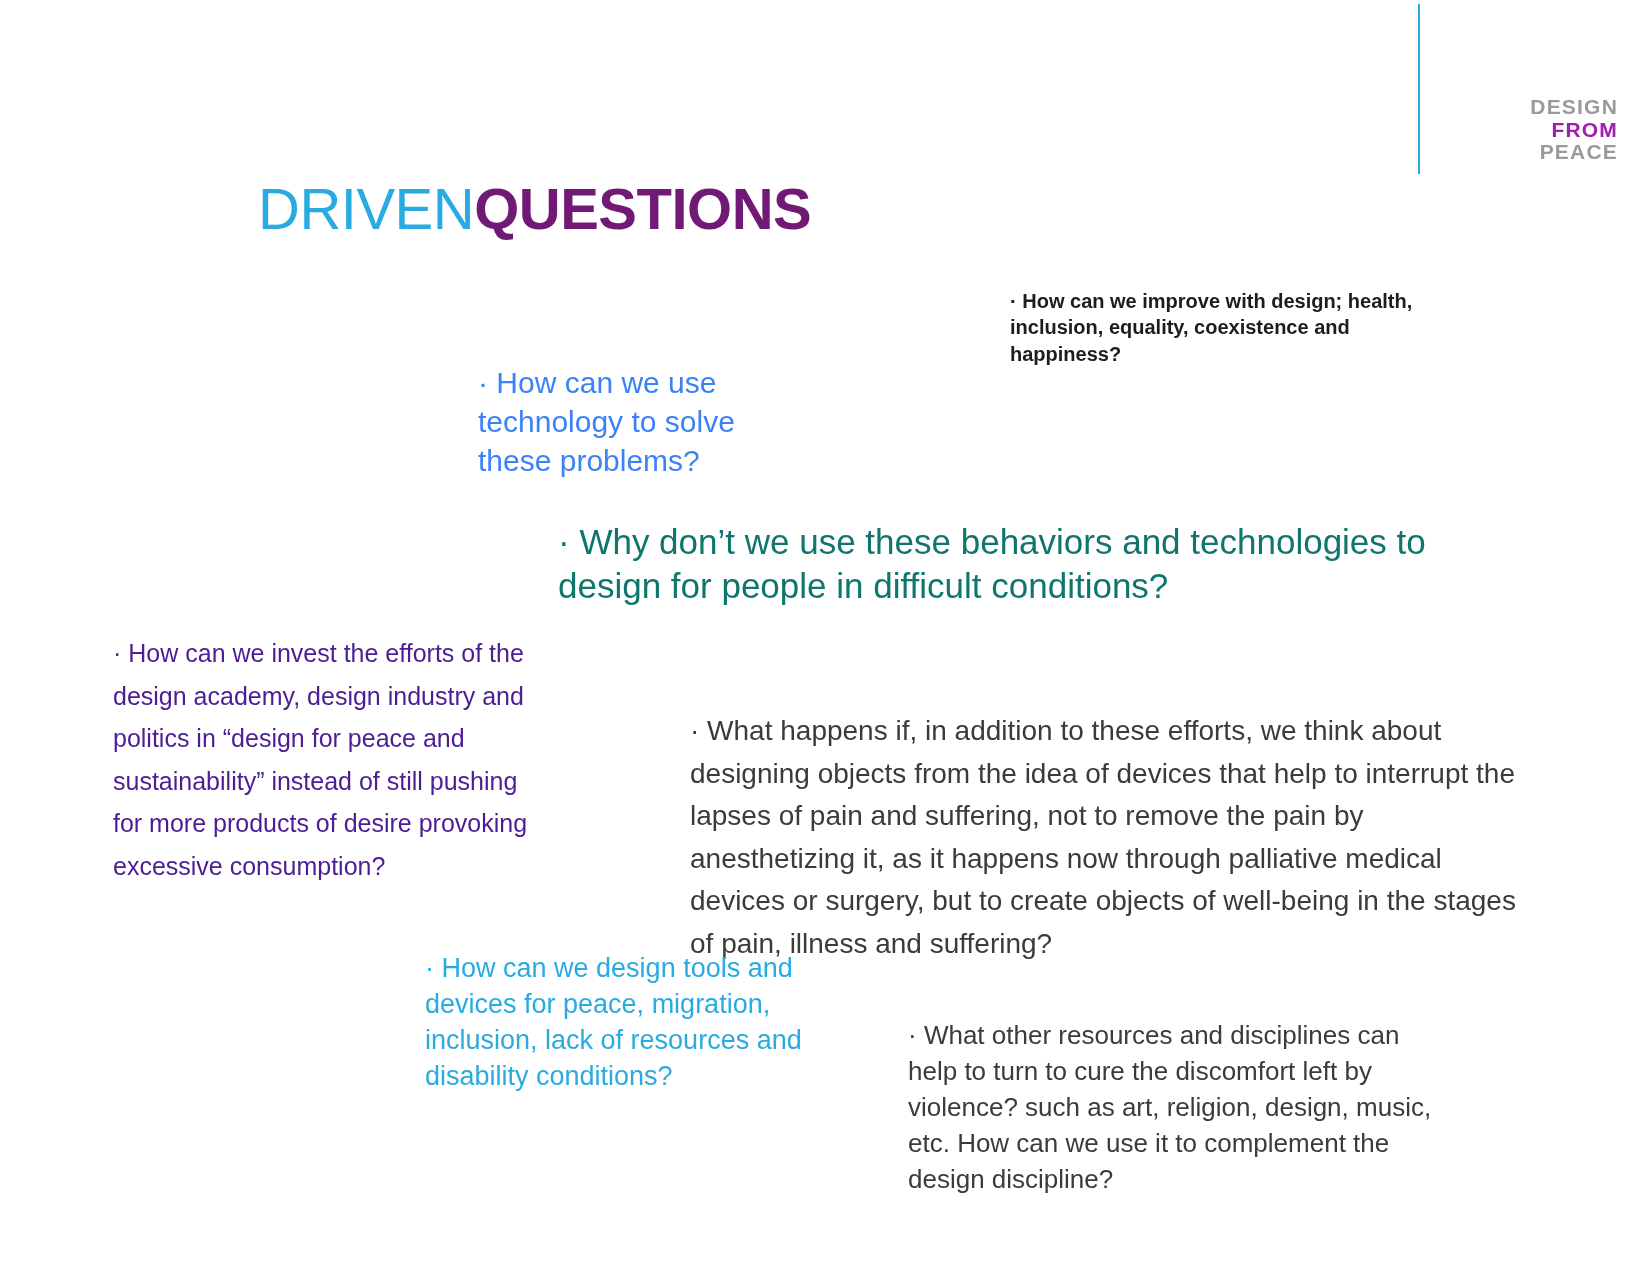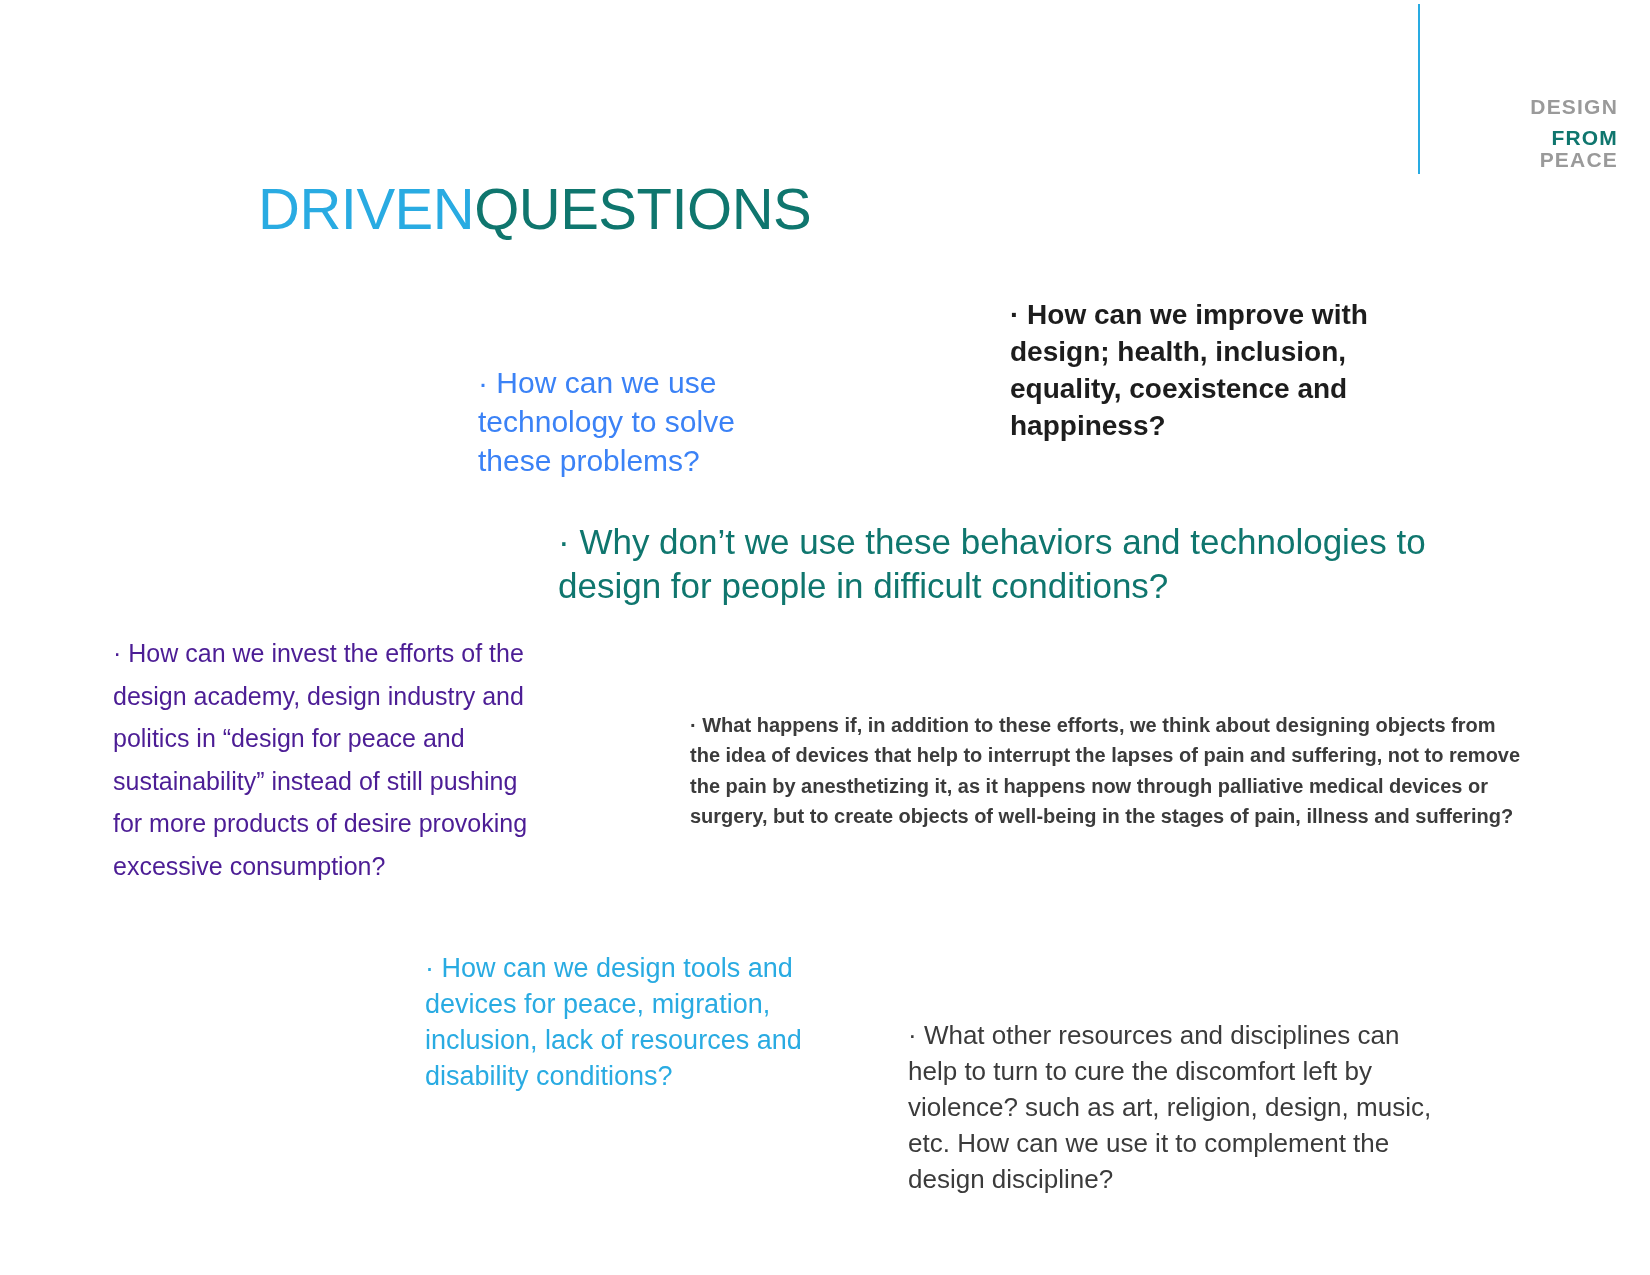--- a/index.html
+++ b/index.html
@@ -36,40 +36,40 @@
     position: absolute;
     right: 12px;
     top: 92px;
     text-align: right;
     line-height: 1.08;
     font-size: 21px;
     letter-spacing: 1.2px;
     font-weight: 700;
   }
   .logo-line1 { color: #9a9a9a; }
-  .logo-line2 { color: #0f766e; margin-top: 8px; }
+  .logo-line2 { color: #a21caf; }
   .logo-line3 { color: #9a9a9a; }
 
   
   .page-title {
     position: absolute;
     left: 258px;
     top: 180px;
     font-size: 58px;
     line-height: 1.0;
     letter-spacing: -0.5px;
     white-space: nowrap;
   }
   .title-light {
     color: #29abe2;
     font-weight: 400;
   }
   .title-bold {
-    color: #0f766e;
-    font-weight: 400;
+    color: #701a75;
+    font-weight: 700;
   }
 
   
   .q {
     position: absolute;
   }
   .bullet {
     color: inherit;
   }
 
@@ -78,23 +78,23 @@
     left: 478px;
     top: 363px;
     width: 330px;
     font-size: 30px;
     line-height: 1.30;
     color: #3b82f6;
     font-weight: 400;
   }
   #q-improve {
     left: 1010px;
-    top: 297px;
+    top: 288px;
     width: 410px;
-    font-size: 28px;
+    font-size: 20px;
     line-height: 1.32;
     color: #1d1d1d;
     font-weight: 700;
   }
   #q-behaviors {
     left: 558px;
     top: 520px;
     width: 950px;
     font-size: 35px;
     line-height: 1.26;
@@ -107,24 +107,24 @@
     width: 440px;
     font-size: 25px;
     line-height: 1.70;
     color: #4c1d95;
     font-weight: 400;
   }
   #q-objects {
     left: 690px;
     top: 710px;
     width: 840px;
-    font-size: 20px;
+    font-size: 28px;
     line-height: 1.52;
     color: #3b3b3b;
-    font-weight: 700;
+    font-weight: 400;
   }
   #q-tools {
     left: 425px;
     top: 945px;
     width: 450px;
     font-size: 27px;
     line-height: 1.33;
     color: #29abe2;
     font-weight: 400;
     margin-top: 6px;

